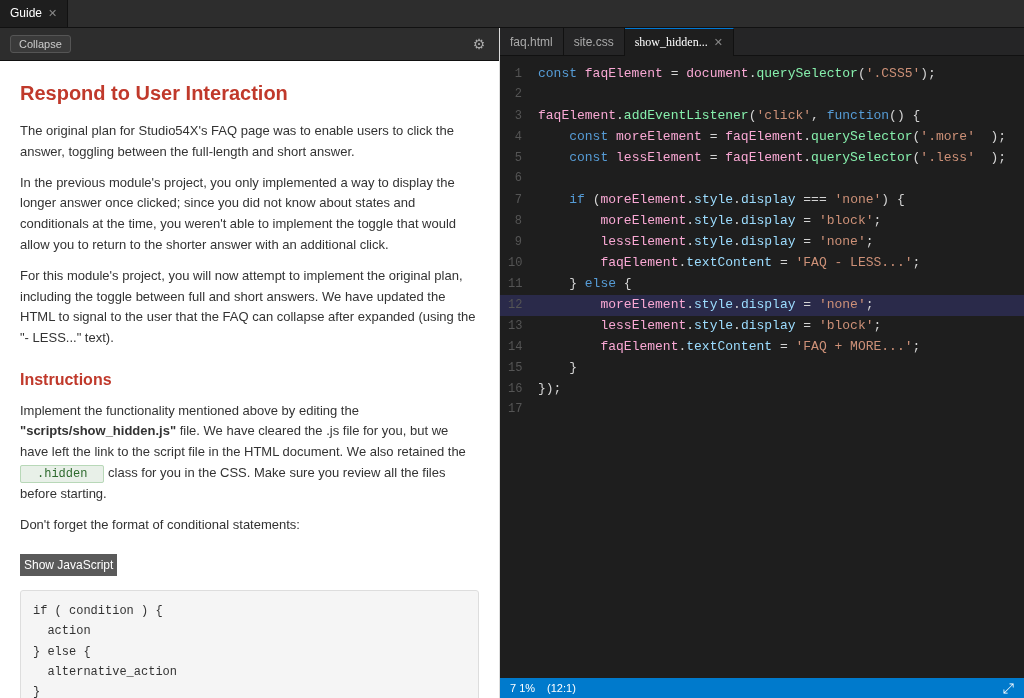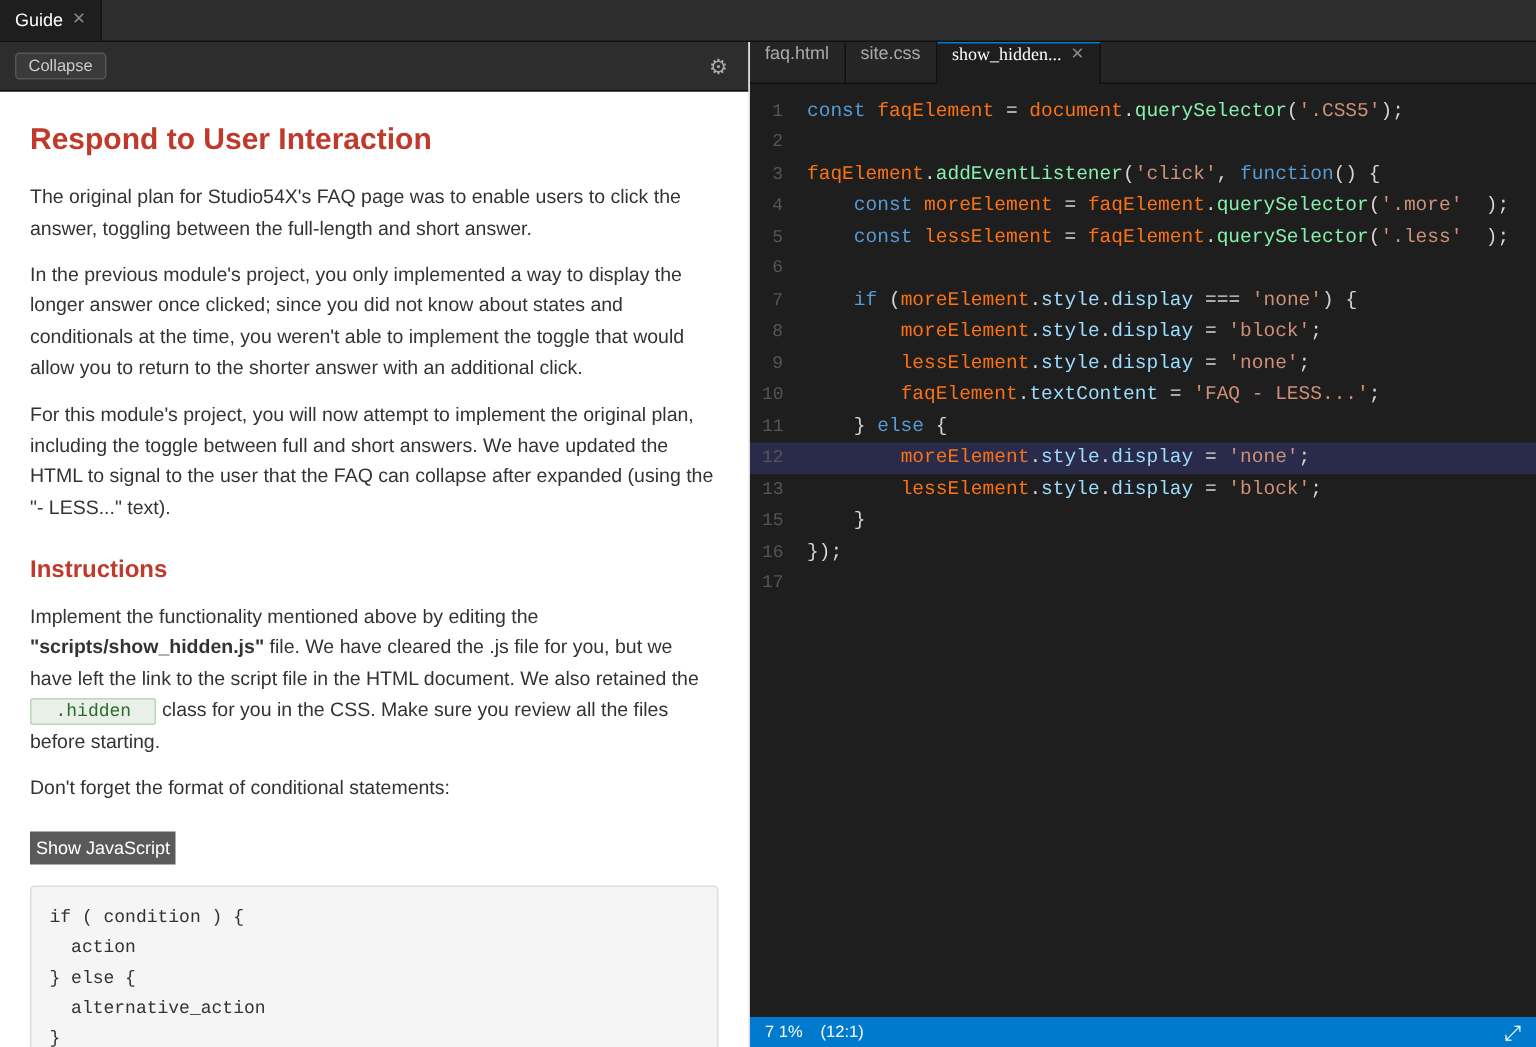--- a/index.html
+++ b/index.html
@@ -166,21 +166,21 @@
     }
     .editor-tabs {
       display: flex;
       background: #252526;
       height: 28px;
       align-items: center;
       border-bottom: 1px solid #111;
     }
     .editor-tab {
       display: flex;
-      align-items: flex-start;
+      align-items: center;
       padding: 0 10px;
       height: 28px;
       font-size: 12px;
       color: #aaa;
       border-right: 1px solid #111;
       cursor: pointer;
       gap: 6px;
       white-space: nowrap;
     }
     .editor-tab.active {
@@ -230,21 +230,21 @@
       flex: 1;
       white-space: pre;
       color: #d4d4d4;
     }
 
     
     .kw { color: #569cd6; }
     .fn { color: #86efac; }
     .str { color: #ce9178; }
     .punct { color: #d4d4d4; }
-    .var { color: #f97316; }
+    .var { color: #f9a8d4; }
     .prop { color: #9cdcfe; }
 
     .editor-status {
       height: 20px;
       background: #007acc;
       display: flex;
       align-items: center;
       padding: 0 10px;
       font-size: 11px;
       color: #fff;
@@ -372,20 +372,24 @@
         </div>
         <div class="code-line highlighted">
           <span class="line-num">12</span>
           <span class="line-content"><span class="punct">        </span><span class="var">moreElement</span><span class="punct">.</span><span class="prop">style</span><span class="punct">.</span><span class="prop">display</span><span class="punct"> = </span><span class="str">'none'</span><span class="punct">;</span></span>
         </div>
         <div class="code-line">
           <span class="line-num">13</span>
           <span class="line-content"><span class="punct">        </span><span class="var">lessElement</span><span class="punct">.</span><span class="prop">style</span><span class="punct">.</span><span class="prop">display</span><span class="punct"> = </span><span class="str">'block'</span><span class="punct">;</span></span>
         </div>
         <div class="code-line">
+          <span class="line-num">14</span>
+          <span class="line-content"><span class="punct">        </span><span class="var">faqElement</span><span class="punct">.</span><span class="prop">textContent</span><span class="punct"> = </span><span class="str">'FAQ + MORE...'</span><span class="punct">;</span></span>
+        </div>
+        <div class="code-line">
           <span class="line-num">15</span>
           <span class="line-content"><span class="punct">    }</span></span>
         </div>
         <div class="code-line">
           <span class="line-num">16</span>
           <span class="line-content"><span class="punct">});</span></span>
         </div>
         <div class="code-line">
           <span class="line-num">17</span>
           <span class="line-content"></span>

